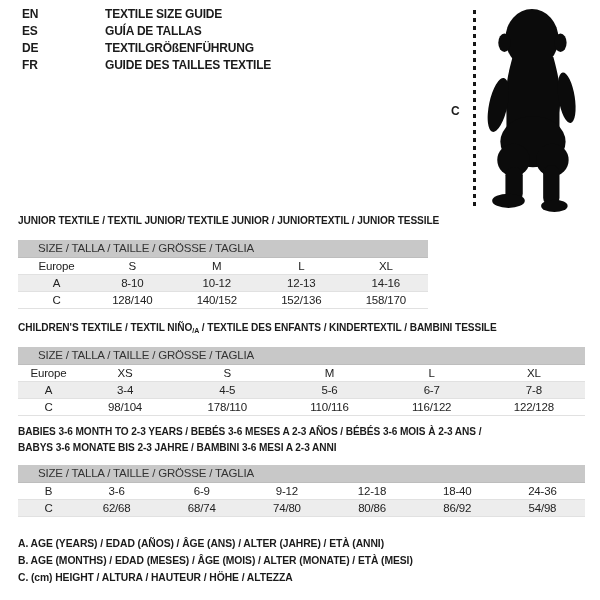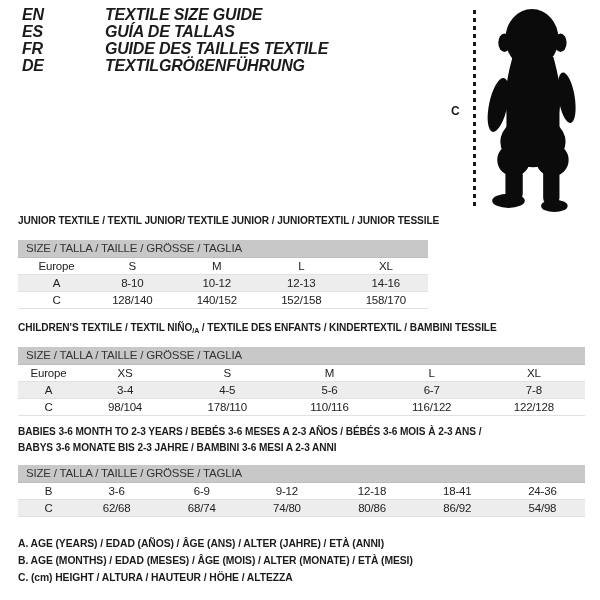--- a/index.html
+++ b/index.html
@@ -6,21 +6,21 @@
   html,body { background:#fff; }
   body {
     width:600px; height:600px;
     font-family:"Liberation Sans", sans-serif;
     color:#1b1b1b;
   }
   .page { position:relative; width:600px; height:600px; background:#fff; overflow:hidden; }
 
   
   .lang-block { position:absolute; top:7px; left:22px; }
-  .lang-row { display:flex; height:17px; align-items:flex-end; font-weight:bold; font-size:16px; letter-spacing:-0.2px;font-style:italic; }
+  .lang-row { display:flex; height:17px; align-items:flex-start; font-weight:bold; font-size:12px; letter-spacing:-0.2px; }
   .lang-code { width:38px; flex:none; }
   .lang-label { white-space:nowrap;margin-left:45px; }
 
   
   .figure { position:absolute; top:4px; left:440px; width:155px; height:212px; }
   .dash-line {
     position:absolute; left:33px; top:6px; width:3px; height:200px;
     background:repeating-linear-gradient(#161616 0 4px, transparent 4px 8px);
   }
   .c-label { position:absolute; left:11px; top:100px; font-weight:bold; font-size:12px; }
@@ -40,21 +40,21 @@
   
   table.sizes {
     position:absolute; left:18px; border-collapse:collapse; table-layout:fixed;
     font-size:11.5px; letter-spacing:-0.2px; color:#222;
   }
   #t1 { top:240px; width:410px; }
   #t2 { top:347px; width:567px; }
   #t3 { top:465px; width:567px; }
   tr.bar th {
     background:#c8c8c8; color:#333; text-align:left; font-weight:normal;
-    height:17px; padding:0 0 0 8px; border-bottom:1px solid #bdbdbd;margin-top:12px;
+    height:17px; padding:0 0 0 20px; border-bottom:1px solid #bdbdbd;margin-top:12px;
   }
   table.sizes td { height:17px; text-align:center; padding:0; }
   table.sizes td.lbl { text-align:center; padding-left:5px; }
   table.sizes tbody tr { border-bottom:1px solid #e1e1e1; }
   tr.alt { background:#ededed; }
 
   
   .legend {
     position:absolute; left:18px; top:535px; font-weight:bold; font-size:11.5px;
     line-height:17px; letter-spacing:-0.1px; white-space:nowrap;
@@ -69,26 +69,26 @@
   <div class="lang-block">
     <div class="lang-row">
       <span class="lang-code">EN</span>
       <span class="lang-label">TEXTILE SIZE GUIDE</span>
     </div>
     <div class="lang-row">
       <span class="lang-code">ES</span>
       <span class="lang-label">GUÍA DE TALLAS</span>
     </div>
     <div class="lang-row">
+      <span class="lang-code">DE</span>
+      <span class="lang-label">TEXTILGRÖßENFÜHRUNG</span>
+    </div>
+    <div class="lang-row">
       <span class="lang-code">FR</span>
       <span class="lang-label">GUIDE DES TAILLES TEXTILE</span>
-    </div>
-    <div class="lang-row">
-      <span class="lang-code">DE</span>
-      <span class="lang-label">TEXTILGRÖßENFÜHRUNG</span>
     </div>
   </div>
 
   <div class="figure">
     <span class="c-label">C</span>
     <div class="dash-line"></div>
     <svg class="baby-svg" width="102" height="206" viewBox="0 0 100 202" fill="#0b0b0b">
       <ellipse cx="47" cy="32" rx="26" ry="29"></ellipse>
       <ellipse cx="20" cy="36" rx="6" ry="9"></ellipse>
       <ellipse cx="75" cy="36" rx="6" ry="9"></ellipse>
@@ -131,21 +131,21 @@
         <td class="lbl">A</td>
         <td>8-10</td>
         <td>10-12</td>
         <td>12-13</td>
         <td>14-16</td>
       </tr>
       <tr>
         <td class="lbl">C</td>
         <td>128/140</td>
         <td>140/152</td>
-        <td>152/158</td>
+        <td>152/136</td>
         <td>158/170</td>
       </tr>
     </tbody>
   </table>
 
   <div class="tbl-title" id="t2-title">
     <span>CHILDREN'S TEXTILE / TEXTIL NIÑO</span><span class="sub">/A</span><span> / TEXTILE DES ENFANTS / KINDERTEXTIL / BAMBINI TESSILE</span>
   </div>
   <table class="sizes" id="t2">
     <colgroup>
@@ -208,21 +208,21 @@
         <th colspan="7">SIZE / TALLA / TAILLE / GRÖSSE / TAGLIA</th>
       </tr>
     </thead>
     <tbody>
       <tr>
         <td class="lbl">B</td>
         <td>3-6</td>
         <td>6-9</td>
         <td>9-12</td>
         <td>12-18</td>
-        <td>18-41</td>
+        <td>18-40</td>
         <td>24-36</td>
       </tr>
       <tr class="alt">
         <td class="lbl">C</td>
         <td>62/68</td>
         <td>68/74</td>
         <td>74/80</td>
         <td>80/86</td>
         <td>86/92</td>
         <td>54/98</td>

